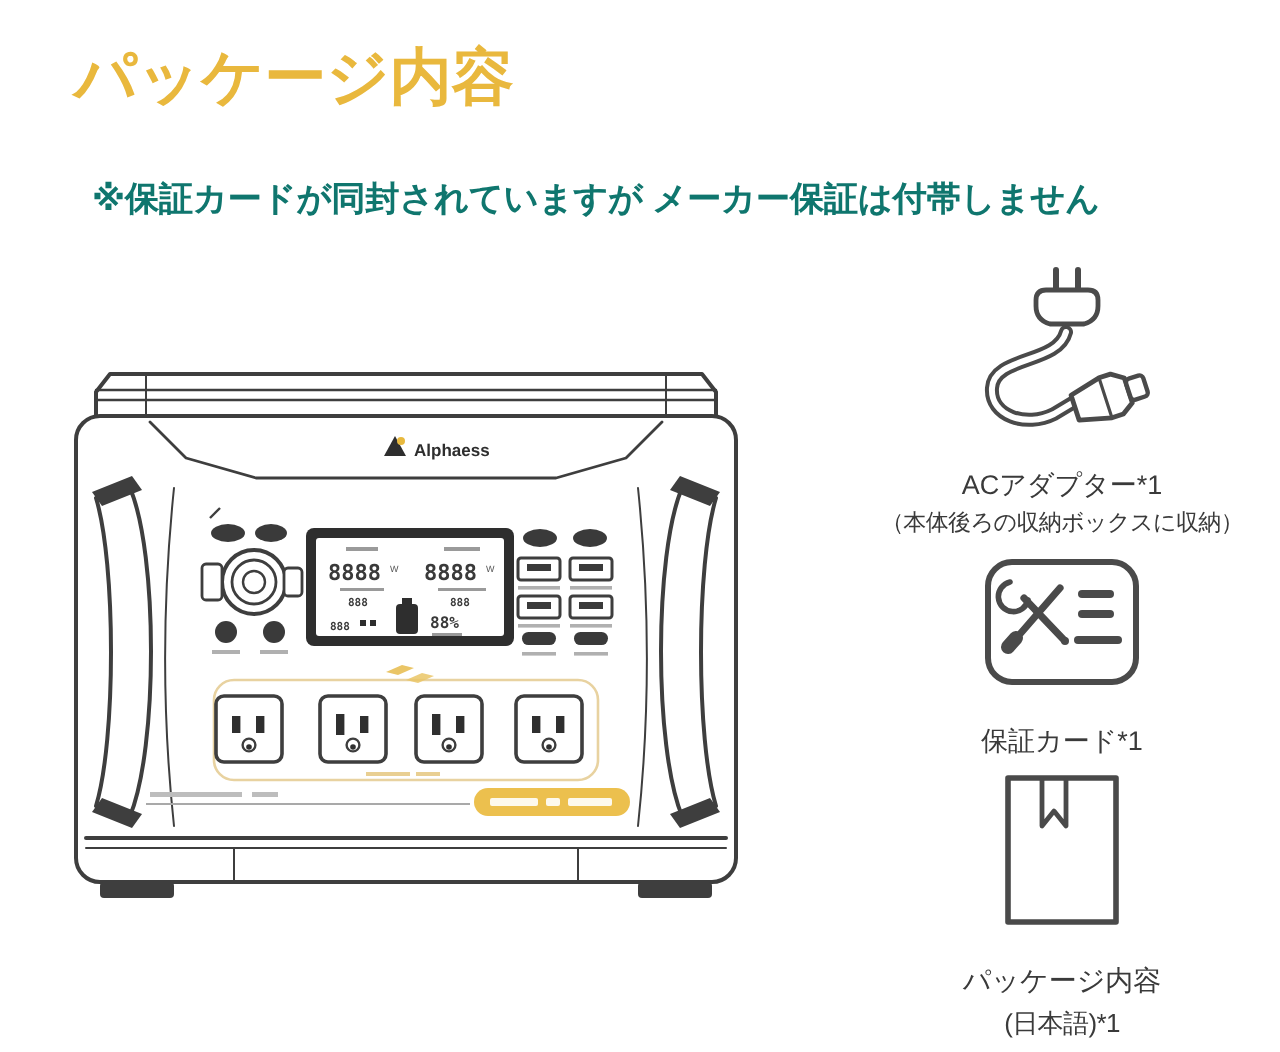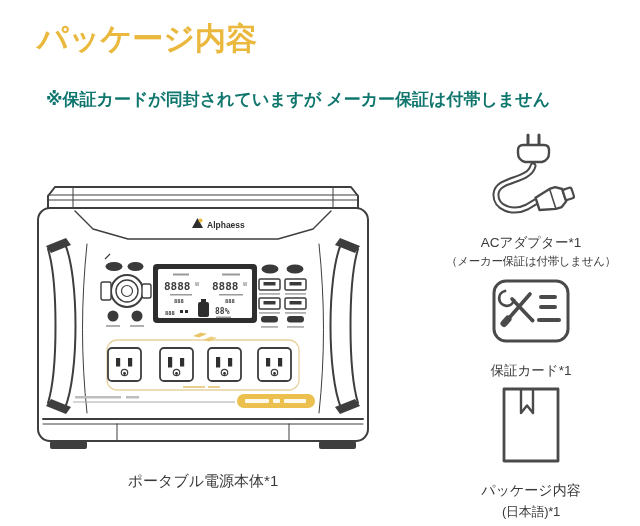--- a/index.html
+++ b/index.html
@@ -189,41 +189,40 @@
         <g>
           <rect x="202" y="212" width="78" height="14" rx="7" fill="#ECC04E"></rect>
           <rect x="210" y="217" width="24" height="4" rx="1" fill="#fff" opacity="0.9"></rect>
           <rect x="238" y="217" width="7" height="4" rx="1" fill="#fff" opacity="0.9"></rect>
           <rect x="249" y="217" width="22" height="4" rx="1" fill="#fff" opacity="0.9"></rect>
         </g>
       </g>
     </svg>
   </div>
 
-  <div class="device-caption">ポータブル電源本体*1</div>
 
   <div class="items">
 
     <div class="item item-ac">
       <svg class="icon-wrap" width="100" height="84" viewBox="0 0 100 84">
         <g stroke="#4a4a4a" fill="none" stroke-linecap="round" stroke-linejoin="round">
           <path d="M47,3 V13" stroke-width="3"></path>
           <path d="M58,3 V13" stroke-width="3"></path>
           <path d="M42,13 h21 q5,0 5,5 v3 q0,7 -7,9 h-17 q-7,-2 -7,-9 v-3 q0,-5 5,-5 z" stroke-width="2.4" fill="#fff"></path>
           <path d="M52,34 C48,50 16,46 15,62 C14,76 32,82 46,75 L56,69" stroke-width="7"></path>
           <path d="M52,34 C48,50 16,46 15,62 C14,76 32,82 46,75 L56,69" stroke-width="3" stroke="#fff"></path>
           <g transform="rotate(-18 70 68)">
             <path d="M56,61 l16,-4 h6 l6,4 v13 l-6,4 h-6 l-16,-4 z" stroke-width="2.4" fill="#fff"></path>
             <path d="M72,58 v19" stroke-width="1.6"></path>
             <rect x="84" y="62" width="9" height="11" rx="2" stroke-width="2.2" fill="#fff"></rect>
           </g>
         </g>
       </svg>
       <div class="label">ACアダプター*1</div>
-      <div class="sublabel">（メーカー保証は付帯しません）</div>
+      <div class="sublabel">（本体後ろの収納ボックスに収納）</div>
     </div>
 
     <div class="item item-warranty">
       <svg class="icon-wrap" width="80" height="66" viewBox="0 0 80 66">
         <g stroke="#4a4a4a" fill="none" stroke-linecap="round" stroke-linejoin="round">
           <rect x="3" y="3" width="74" height="60" rx="12" stroke-width="3" fill="#fff"></rect>
           <path d="M14,13 a7.5,7.5 0 1 0 9,9" stroke-width="2.8"></path>
           <path d="M21,21 L41,42" stroke-width="3.6"></path>
           <circle cx="41.5" cy="42.5" r="2" fill="#4a4a4a" stroke="none"></circle>
           <path d="M39,16 L19,39" stroke-width="3.6"></path>

